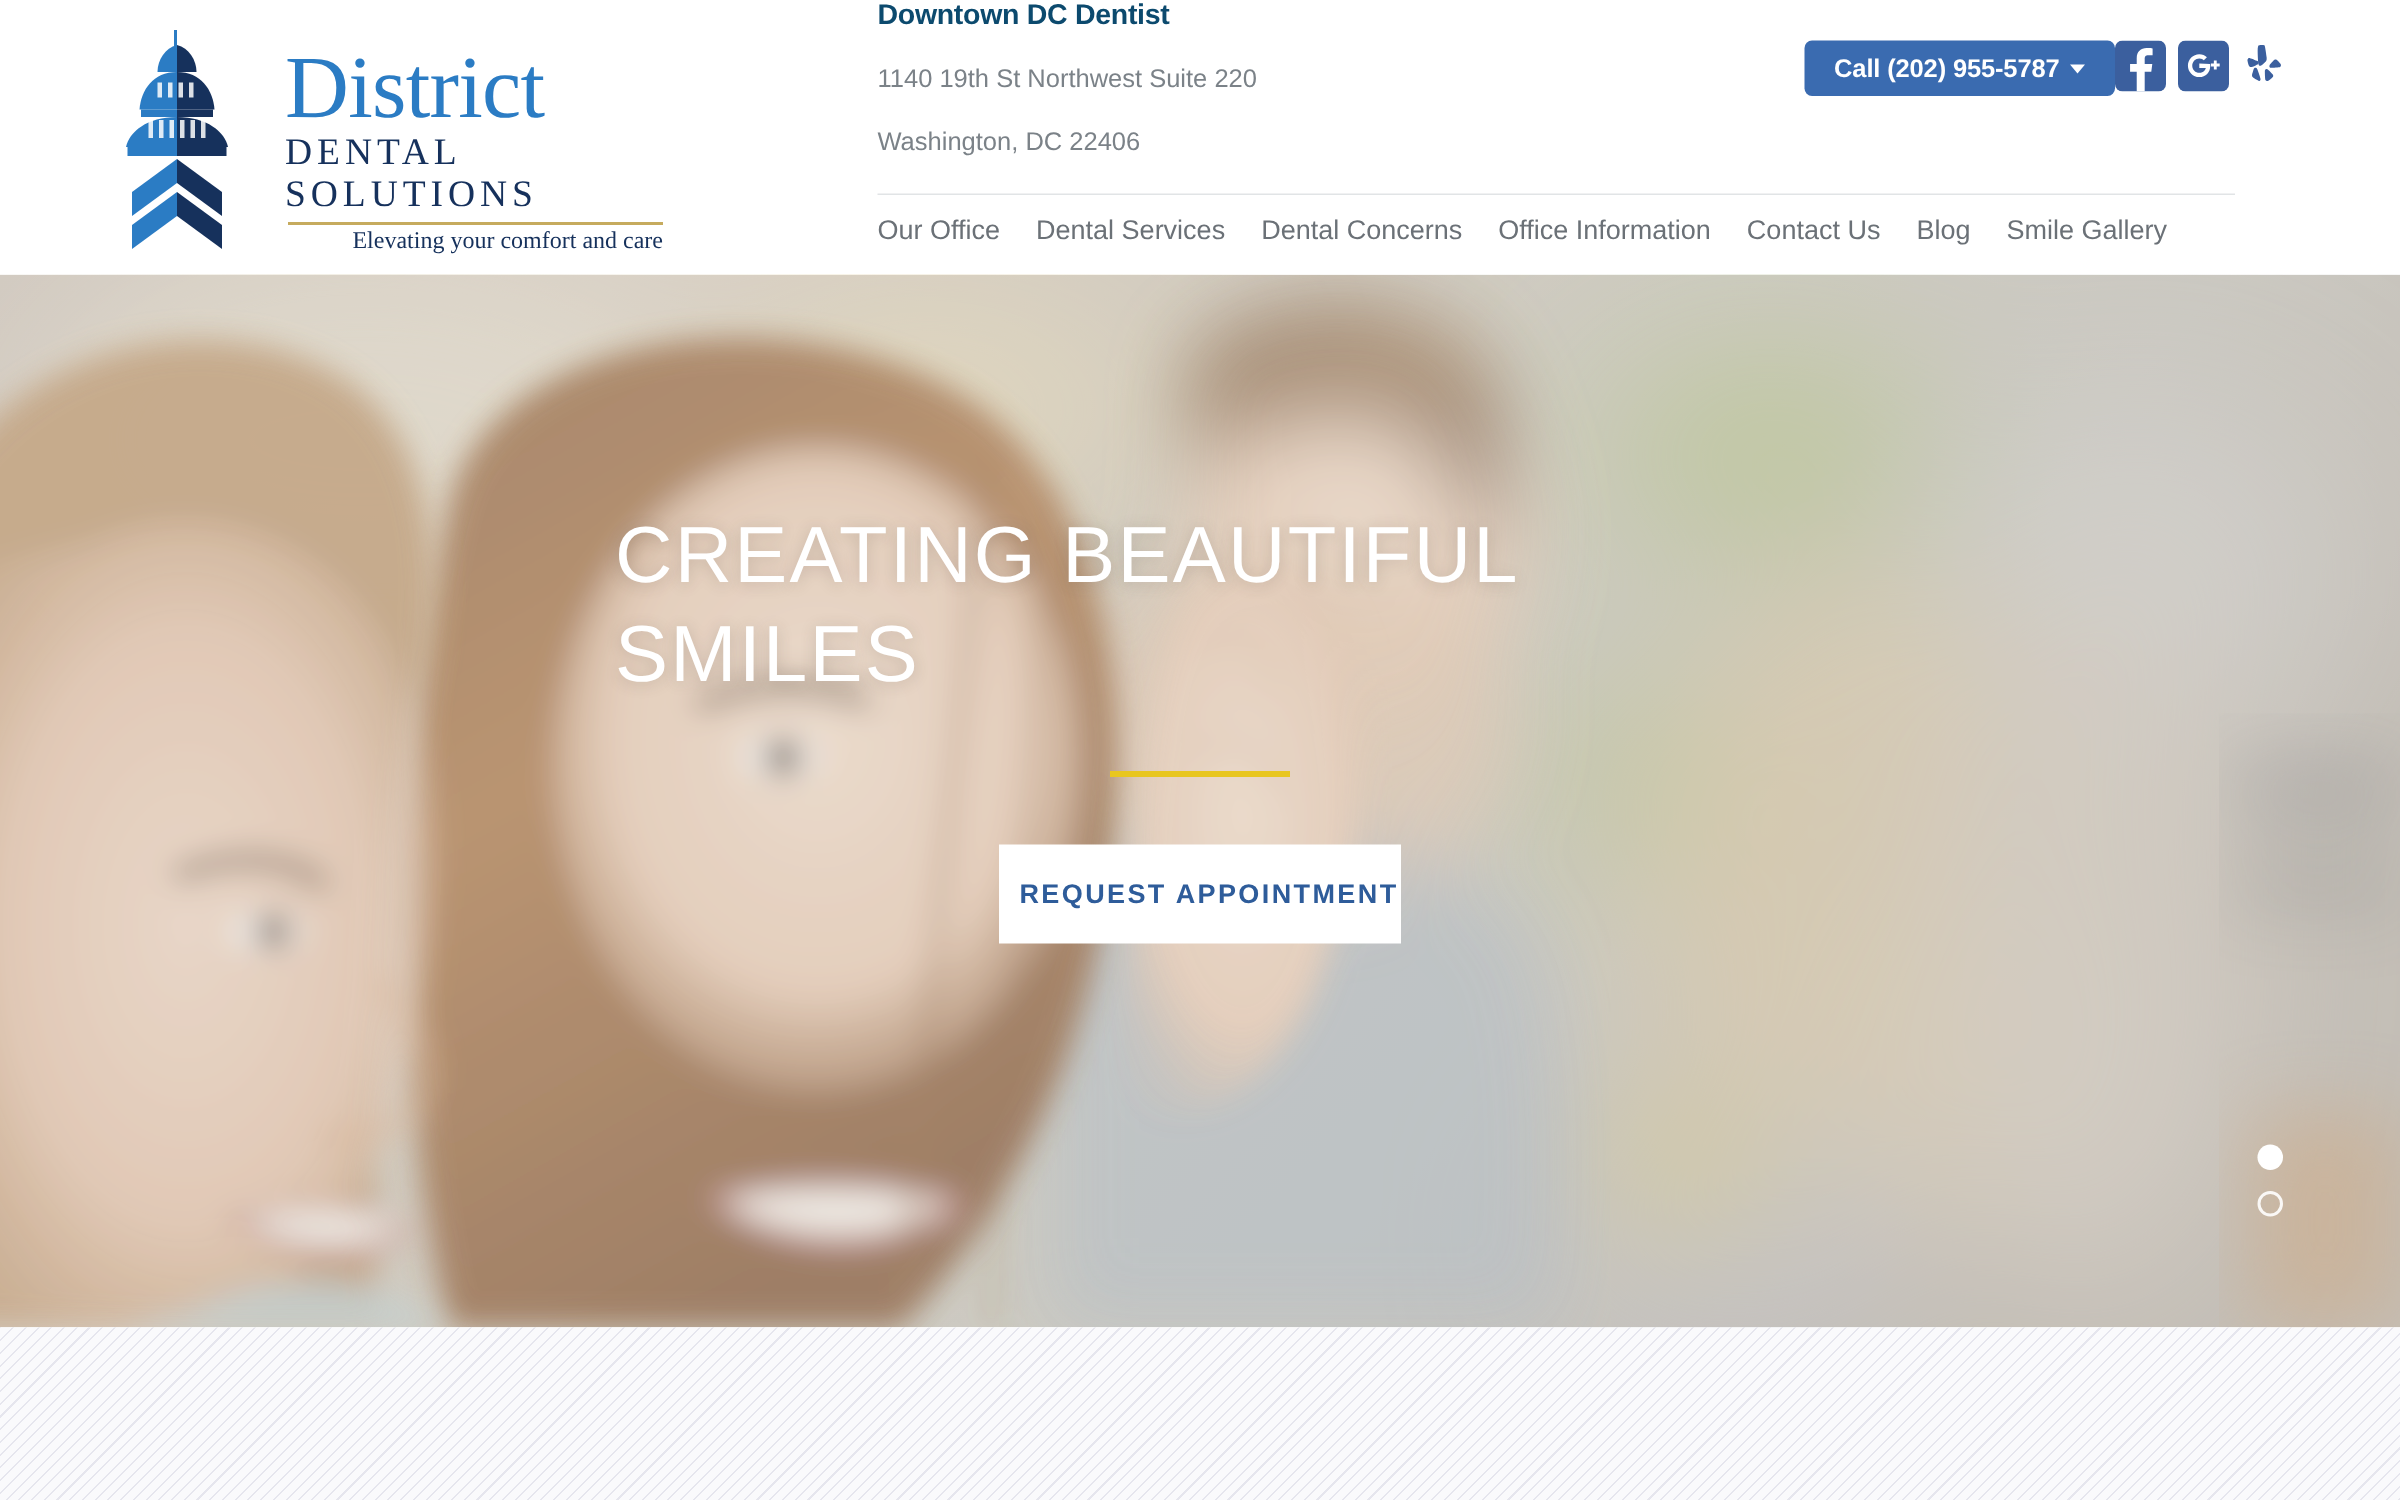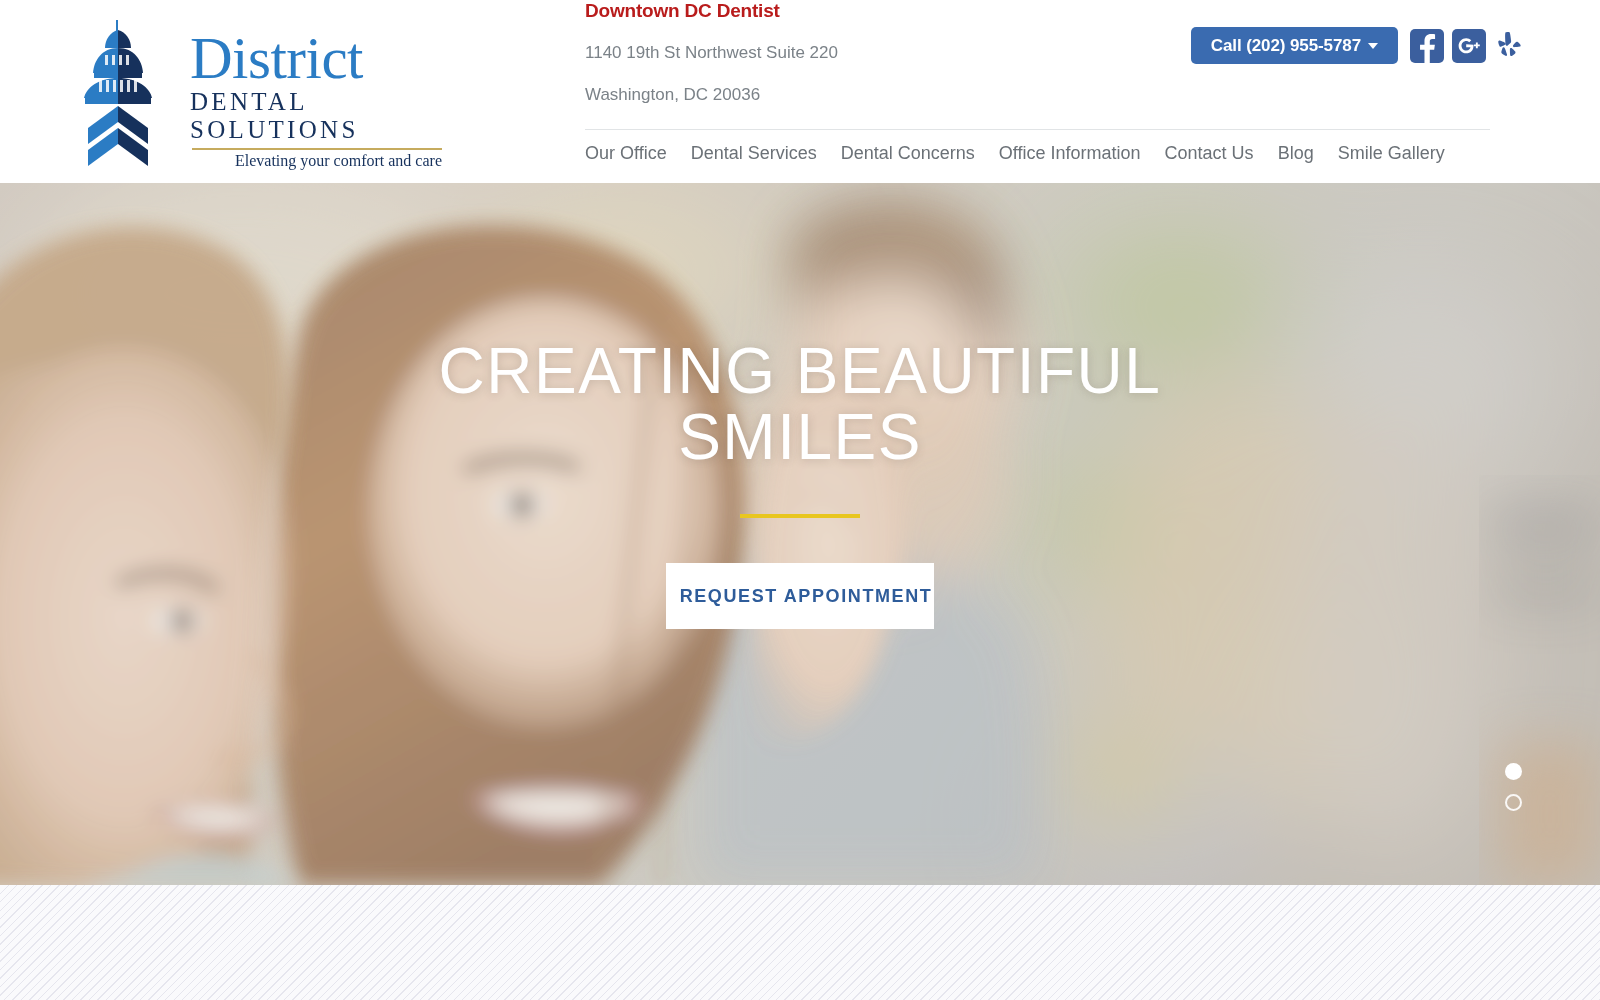--- a/index.html
+++ b/index.html
@@ -59,33 +59,33 @@
     text-align:right; width:250px;
     margin-left:2px;
   }
 
   
   .practice {
     position:absolute; left:585px; top:0px;
     width:520px;
   }
   .practice-name {
-    font-size:19px; font-weight:bold; color:#b91c1c;
+    font-size:19px; font-weight:bold; color:#0c4a6e;
     margin-top:0px; line-height:22px;
     letter-spacing:-0.2px;
   }
   .practice-line {
     font-size:17px; color:#7b8288;
     margin-top:20px; line-height:22px;
   }
 
   
   .header-actions {
     position:absolute; right:72px; top:27px;
-    display:flex; align-items:center; gap:12px;
+    display:flex; align-items:flex-start; 
   }
   .call-btn {
     background:#3a6bb0;
     color:#ffffff;
     border:none; cursor:pointer;
     height:37px; padding:0 20px;
     border-radius:5px;
     font-size:17px; font-weight:bold;
     font-family:"Liberation Sans", sans-serif;
     display:flex; align-items:center; gap:7px;
@@ -127,25 +127,24 @@
 
   .hero-content {
     position:absolute; left:0; top:0;
     width:1600px; height:702px;
     display:flex; flex-direction:column;
     align-items:center;
     padding-top:155px;
   }
   .hero-title {
     color:#ffffff;
-    font-size:64px;
+    font-size:53px;
     font-weight:300;
     line-height:66px;
     letter-spacing:1.5px;
-    text-align:center;
     max-width:780px;
     text-shadow:0 1px 10px rgba(80,70,60,0.22);
   }
   .hero-divider {
     width:120px; height:4px;
     background:#e8c61f;
     margin-top:44px;
   }
   .hero-sub {
     font-family:"Liberation Serif", serif;
@@ -243,21 +242,21 @@
       <div class="logo-district">District</div>
       <div class="logo-dental">DENTAL SOLUTIONS</div>
       <div class="logo-rule"></div>
       <div class="logo-tag">Elevating your comfort and care</div>
     </div>
   </div>
 
   <div class="practice">
     <div class="practice-name">Downtown DC Dentist</div>
     <div class="practice-line">1140 19th St Northwest Suite 220</div>
-    <div class="practice-line">Washington, DC 20036</div>
+    <div class="practice-line">Washington, DC 22406</div>
   </div>
 
   <div class="header-actions">
     <button class="call-btn">
       <span>Call (202) 955-5787</span>
       <span class="caret"></span>
     </button>
     <div class="social">
       <a>
         <svg width="34" height="34" viewBox="0 0 34 34" xmlns="http://www.w3.org/2000/svg">

